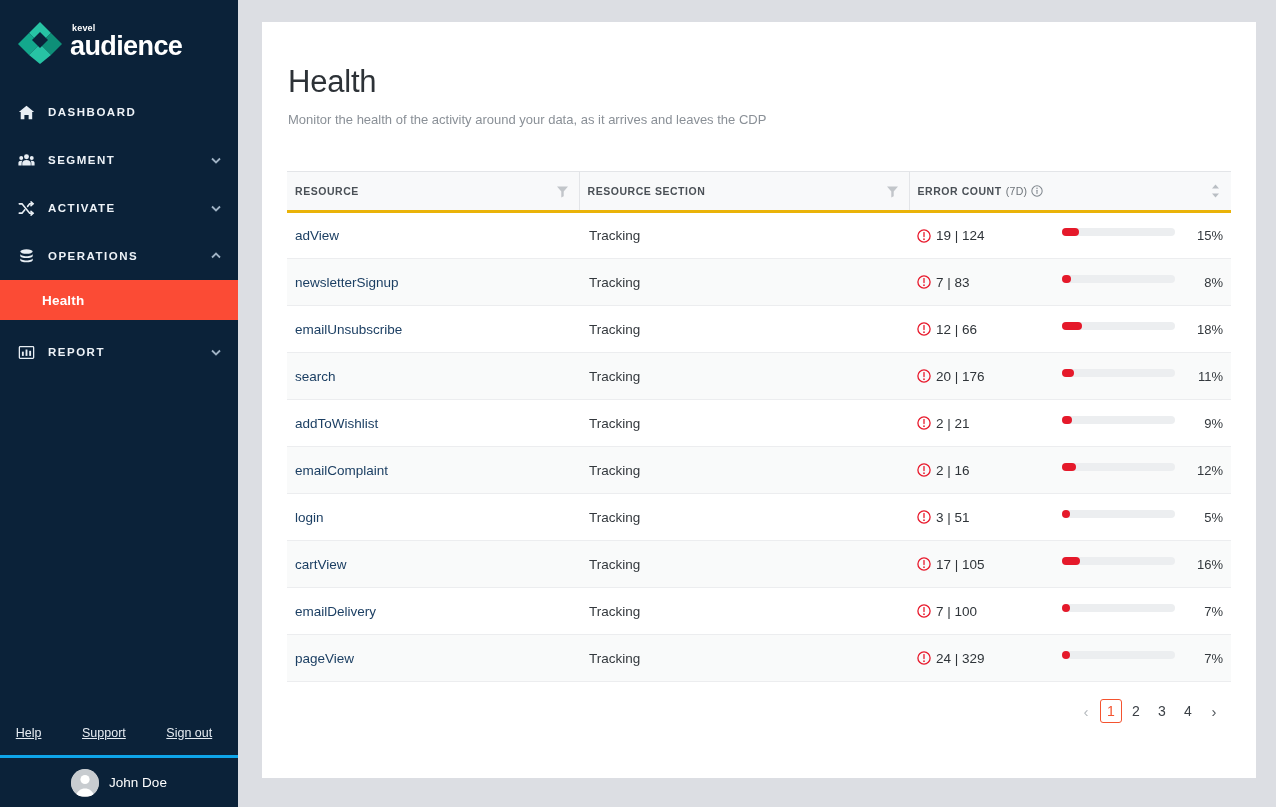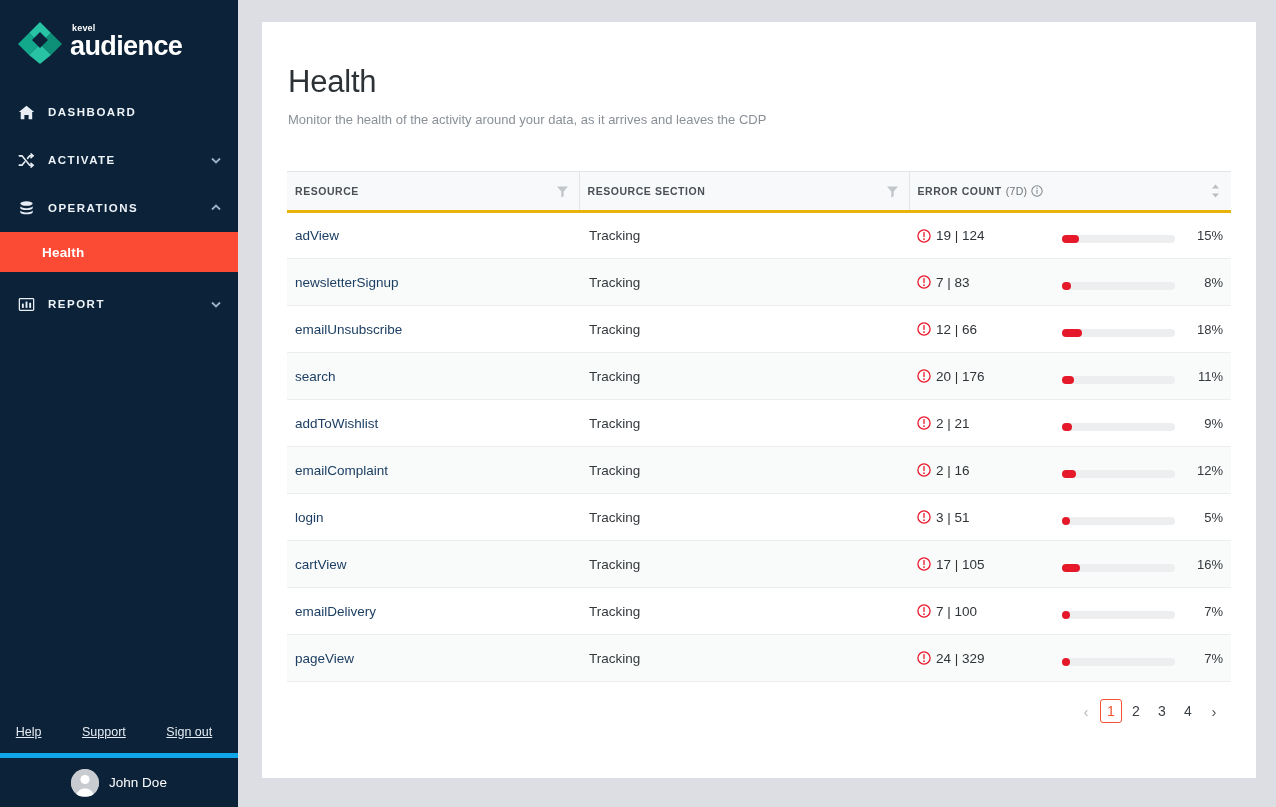--- a/index.html
+++ b/index.html
@@ -56,21 +56,21 @@
     padding-left: 42px; background: #fb4b35; cursor: pointer;
   }
   .sub-item .sub-label {
     font-size: 13.5px; color: #ffffff; font-weight: bold; letter-spacing: .2px;
   }
 
   .sidebar-spacer { flex: 1; }
   .side-links {
     display: flex; justify-content: space-around;
     padding: 0 18px 0 8px; height: 48px; align-items: center;
-    border-bottom: 5px solid #0ea5e9;
+    border-bottom: 3px solid #0ea5e9;
     gap: 25px;
   }
   .side-links a {
     color: #e6ecf2; font-size: 12.5px; text-decoration: underline;
     cursor: pointer;
   }
   .user-row {
     height: 49px; display: flex; align-items: center; justify-content: center;
   }
   .avatar {
@@ -125,21 +125,21 @@
   .ico-sort { width: 11px; height: 16px; color: #b9bec3; flex: 0 0 11px; }
   .ico-sort svg { display: block; }
 
   tbody tr { height: 47px; border-bottom: 1px solid #ecedef; }
   tbody tr:nth-child(even) { background: #f9fafa; }
   tbody td { padding: 0 8px; vertical-align: middle; font-size: 13.5px; color: #33383d; }
   td.res a {
     color: #1c3f63; font-size: 13.5px; cursor: pointer;
   }
   td.sec { color: #33383d; padding-left: 10px; }
-  .err-cell { display: flex; align-items: flex-end; width: 100%; }
+  .err-cell { display: flex; align-items: flex-start; width: 100%; }
   .err-left { display: flex; align-items: center; width: 145px; flex: 0 0 145px; }
   .ico-err { width: 14px; height: 14px; color: #e8192c; flex:0 0 14px; margin-right: 5px; }
   .ico-err svg { display: block; }
   .err-nums { font-size: 13.5px; color: #2f3439; white-space: nowrap; }
   .bar-track {
     flex: 1; height: 8px; background: #eceef0; border-radius: 4px;
     position: relative; margin-right: 14px; max-width: 118px;
   }
   .bar-fill {
     position: absolute; left: 0; top: 0; height: 8px;
@@ -192,20 +192,38 @@
       <div class="nav-item">
         <span class="nav-ico">
           <svg viewBox="0 0 20 20" width="17" height="17" fill="currentColor">
             <path d="M10 2 L1 9.5 h2.2 V18 h4.3 v-5h5 v5 h4.2 V9.5 H19 Z"></path>
           </svg>
         </span>
         <span class="nav-label">DASHBOARD</span>
       </div>
 
 
+      <div class="nav-item">
+        <span class="nav-ico">
+          <svg viewBox="0 0 20 20" width="17" height="17" fill="currentColor">
+            <circle cx="10" cy="5.5" r="2.9"></circle>
+            <circle cx="3.8" cy="7" r="2.3"></circle>
+            <circle cx="16.2" cy="7" r="2.3"></circle>
+            <path d="M10 9.4c-3.2 0-5 1.7-5 3.6V16h10v-3c0-1.9-1.8-3.6-5-3.6z"></path>
+            <path d="M3.8 10.2c-2.1 0-3.3 1.1-3.3 2.4V16H4.3v-3c0-1 .3-2 .9-2.7-.4-.07-.9-.1-1.4-.1z"></path>
+            <path d="M16.2 10.2c2.1 0 3.3 1.1 3.3 2.4V16h-3.8v-3c0-1-.3-2-.9-2.7.4-.07.9-.1 1.4-.1z"></path>
+          </svg>
+        </span>
+        <span class="nav-label">SEGMENT</span>
+        <span class="chev">
+          <svg viewBox="0 0 12 12" width="12" height="12" fill="none" stroke="currentColor" stroke-width="1.8">
+            <path d="M2 4.5 L6 8.5 L10 4.5"></path>
+          </svg>
+        </span>
+      </div>
 
       <div class="nav-item">
         <span class="nav-ico">
           <svg viewBox="0 0 20 20" width="17" height="17" fill="none" stroke="currentColor" stroke-width="1.9" stroke-linecap="round">
             <path d="M1.5 4.5h3.2l9 11h3.6"></path>
             <path d="M1.5 15.5h3.2l3.3-4"></path>
             <path d="M11.3 7.5l2.4-3h3.6"></path>
             <path d="M15.3 2.3l2.4 2.2-2.4 2.2"></path>
             <path d="M15.3 13.3l2.4 2.2-2.4 2.2"></path>
           </svg>

